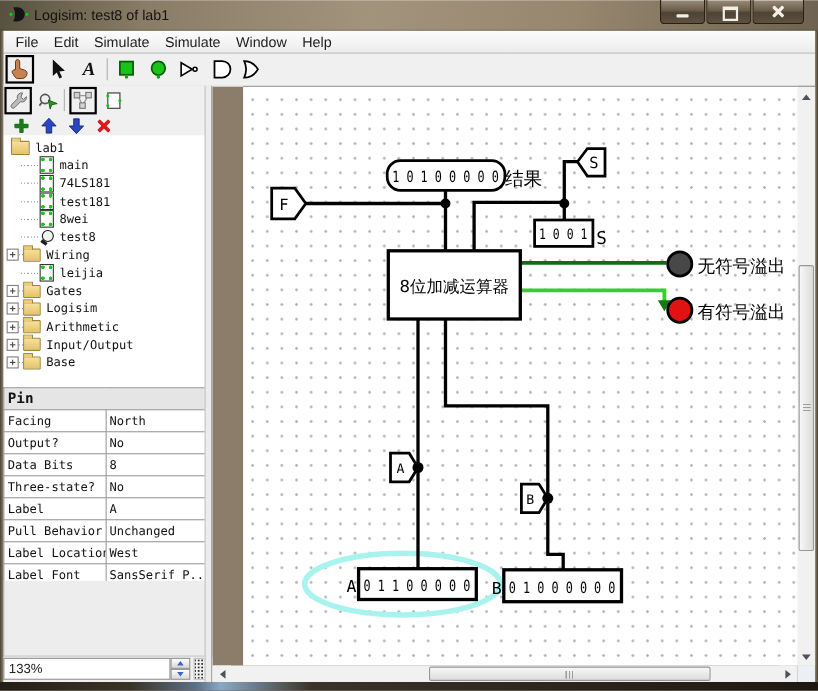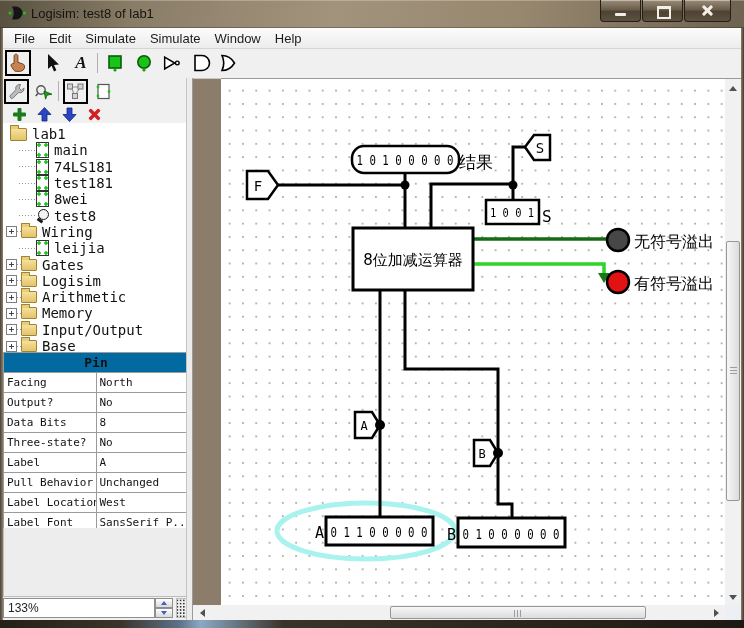--- a/index.html
+++ b/index.html
@@ -36,21 +36,21 @@
   .ttext{font-family:"Liberation Serif",serif;font-weight:bold;font-style:italic;font-size:17px;color:#111;}
   
   .leftpanel{position:absolute;left:3px;top:78px;width:190px;height:542px;background:#f0f0f0;}
   .xtoolbar{position:absolute;left:0;top:0;width:186px;height:27px;background:#f0f0f0;}
   .xtool{position:absolute;top:1px;width:25px;height:25px;border:2px solid transparent;
     display:flex;align-items:center;justify-content:center;box-sizing:border-box;}
   .xtool.selected{border-color:#000;}
   .ctoolbar{position:absolute;left:0;top:27px;width:186px;height:18px;background:#f0f0f0;display:flex;align-items:center;}
   .ctool{width:18px;height:16px;margin-left:7px;display:flex;align-items:center;justify-content:center;}
   .tree{position:absolute;left:0;top:45px;width:186px;height:229px;background:#fff;overflow:hidden;
-    font-family:"DejaVu Sans Mono",monospace;font-size:14px;color:#111;padding-top:3px;box-sizing:border-box;}
+    font-family:"DejaVu Sans Mono",monospace;font-size:11px;color:#111;padding-top:3px;box-sizing:border-box;}
   .trow{display:flex;align-items:center;height:16.3px;white-space:nowrap;}
   .trow .tlabel{margin-left:5px;}
   .trow.root{padding-left:7px;}
   .trow.circ{padding-left:33px;background:repeating-linear-gradient(90deg,#999 0 1px,transparent 1px 3px) 16px 50%/16px 1px no-repeat;}
   .trow.lib{padding-left:3px;background:repeating-linear-gradient(90deg,#999 0 1px,transparent 1px 3px) 14px 50%/11px 1px no-repeat;}
   .icon{display:inline-block;flex:none;}
   .folder{width:15px;height:11px;background:linear-gradient(#f6e09a,#e4c36a);border:1px solid #9f8437;border-radius:1px;position:relative;}
   .folder::before{content:"";position:absolute;left:-1px;top:-4px;width:7px;height:3px;background:#e9cd79;border:1px solid #9f8437;border-bottom:none;border-radius:1px 1px 0 0;}
   .chip{width:11px;height:14px;border:1px solid #333;background:
       radial-gradient(circle at 2px 2px,#21c421 1.5px,transparent 1.9px),
@@ -61,21 +61,21 @@
   .mag::before{content:"";position:absolute;left:2px;top:0;width:9px;height:9px;border:1.5px solid #1a1a1a;border-radius:50%;background:#f2f2f2;}
   .mag::after{content:"";position:absolute;left:1px;top:10px;width:6px;height:3px;background:#1a1a1a;transform:rotate(35deg);}
   .expander{width:9px;height:9px;border:1px solid #7e7e7e;margin-right:4px;
     background:linear-gradient(#444,#444) center/5px 1px no-repeat,
                linear-gradient(#444,#444) center/1px 5px no-repeat,#fff;}
   .lib .folder{width:14px;height:10px;}
   
   .attr{position:absolute;left:0;top:274px;width:186px;border-collapse:collapse;background:#fff;
     font-family:"DejaVu Sans Mono",monospace;font-size:11px;color:#111;table-layout:fixed;}
   .attr td{border:1px solid #9b9b9b;padding:2px 3px;height:15px;overflow:hidden;white-space:nowrap;}
-  .attr .ahead td{font-weight:bold;font-size:13px;text-align:center;height:11px;background:#0369a1;margin-left:28px;}
+  .attr .ahead td{font-weight:bold;font-size:13px;text-align:left;height:11px;background:#e5e5e5;margin-left:28px;}
   .attr .an{width:92px;}
   .attrempty{position:absolute;left:0;top:450px;width:186px;height:69px;background:#ededed;border:1px solid #bdbdbd;border-top:none;box-sizing:border-box;}
   
   .zoombar{position:absolute;left:0;top:519px;width:190px;height:23px;background:#f0f0f0;}
   .zoomfield{position:absolute;left:0;top:1px;width:152px;height:20px;background:#fff;border:1px solid #8f8f8f;
     font-size:12px;color:#222;display:flex;align-items:center;padding-left:4px;box-sizing:border-box;}
   .spinner{position:absolute;left:152px;top:1px;width:18px;height:20px;}
   .spinbtn{position:absolute;left:0;width:18px;height:10px;background:linear-gradient(#fefefe,#d9d9d9);
     border:1px solid #8f8f8f;box-sizing:border-box;display:flex;align-items:center;justify-content:center;}
   .spinbtn.dn{top:10px;}
@@ -307,25 +307,20 @@
         <span class="tlabel">Logisim</span>
       </div>
       <div class="trow lib">
         <span class="icon expander"></span>
         <span class="icon folder"></span>
         <span class="tlabel">Arithmetic</span>
       </div>
       <div class="trow lib">
         <span class="icon expander"></span>
         <span class="icon folder"></span>
-        <span class="tlabel">Memory</span>
-      </div>
-      <div class="trow lib">
-        <span class="icon expander"></span>
-        <span class="icon folder"></span>
         <span class="tlabel">Input/Output</span>
       </div>
       <div class="trow lib">
         <span class="icon expander"></span>
         <span class="icon folder"></span>
         <span class="tlabel">Base</span>
       </div>
     </div>
 
     <table class="attr">

